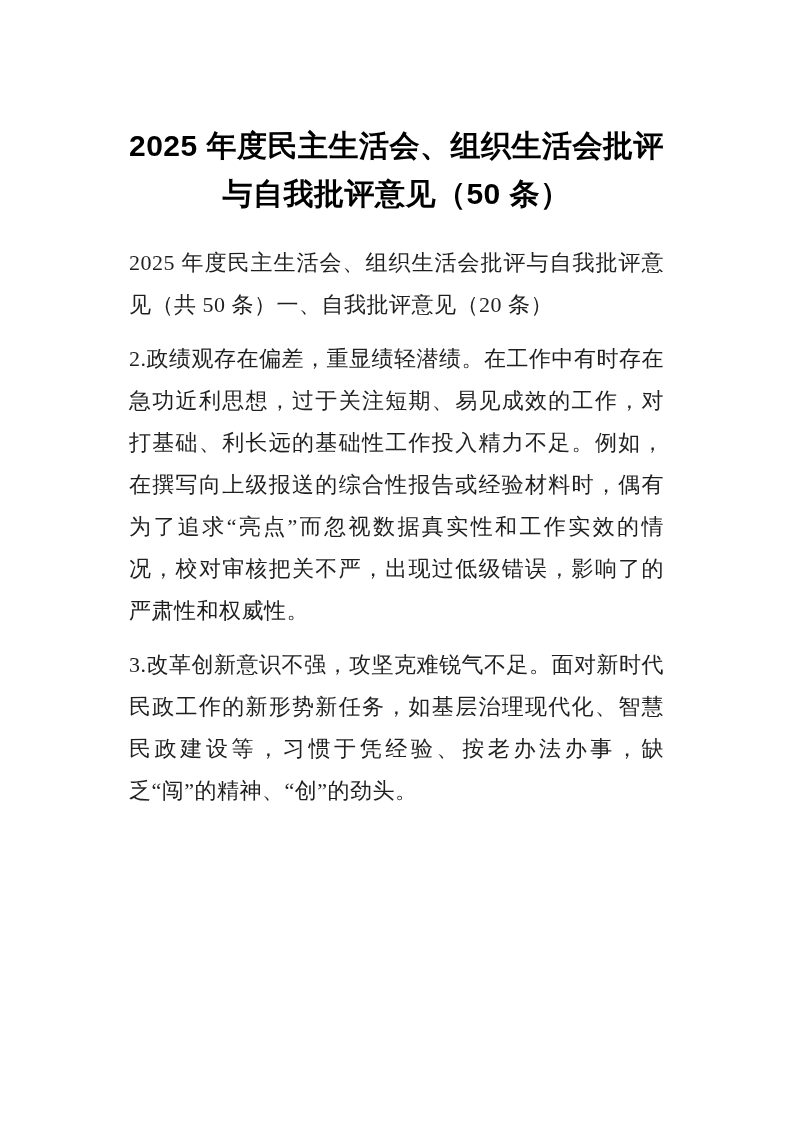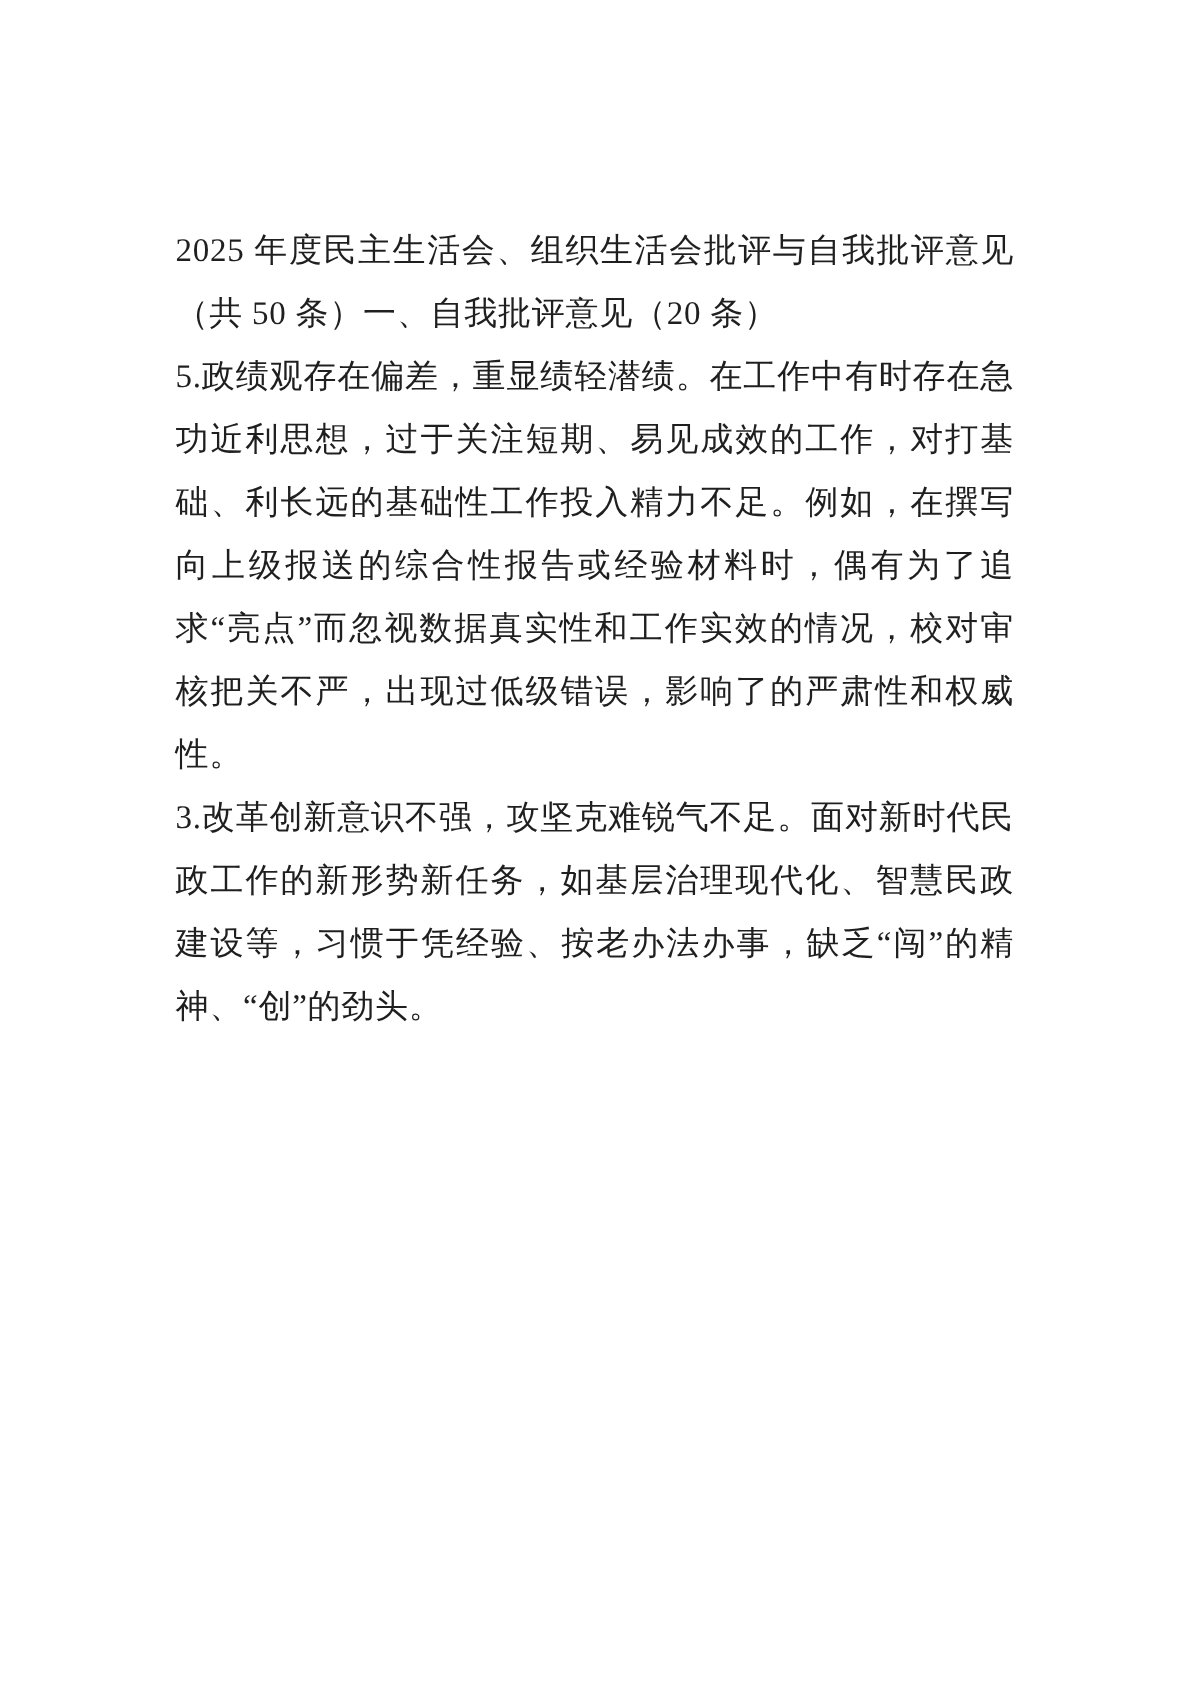--- a/index.html
+++ b/index.html
@@ -31,27 +31,28 @@
     margin-top: 24px;
   }
   .doc-body p {
     font-family: "Liberation Serif", "DejaVu Serif", serif;
     color: #1f1f1f;
     font-size: 22px;
     line-height: 42px;
     text-align: justify;
     text-justify: inter-ideograph;
     letter-spacing: 0.5px;
-    margin: 0;
+    margin: 12px;
     padding: 0;
   }
 </style>
 </head>
 <body>
 
 <div class="page">
+  <h1 class="doc-title">2025 年度民主生活会、组织生活会批评与自我批评意见（50 条）</h1>
 
   <div class="doc-body">
     <p>2025 年度民主生活会、组织生活会批评与自我批评意见（共 50 条）一、自我批评意见（20 条）</p>
-    <p>5.政绩观存在偏差，重显绩轻潜绩。在工作中有时存在急功近利思想，过于关注短期、易见成效的工作，对打基础、利长远的基础性工作投入精力不足。例如，在撰写向上级报送的综合性报告或经验材料时，偶有为了追求“亮点”而忽视数据真实性和工作实效的情况，校对审核把关不严，出现过低级错误，影响了的严肃性和权威性。</p>
+    <p>2.政绩观存在偏差，重显绩轻潜绩。在工作中有时存在急功近利思想，过于关注短期、易见成效的工作，对打基础、利长远的基础性工作投入精力不足。例如，在撰写向上级报送的综合性报告或经验材料时，偶有为了追求“亮点”而忽视数据真实性和工作实效的情况，校对审核把关不严，出现过低级错误，影响了的严肃性和权威性。</p>
     <p>3.改革创新意识不强，攻坚克难锐气不足。面对新时代民政工作的新形势新任务，如基层治理现代化、智慧民政建设等，习惯于凭经验、按老办法办事，缺乏“闯”的精神、“创”的劲头。</p>
   </div>
 </div>
 
 </body></html>

